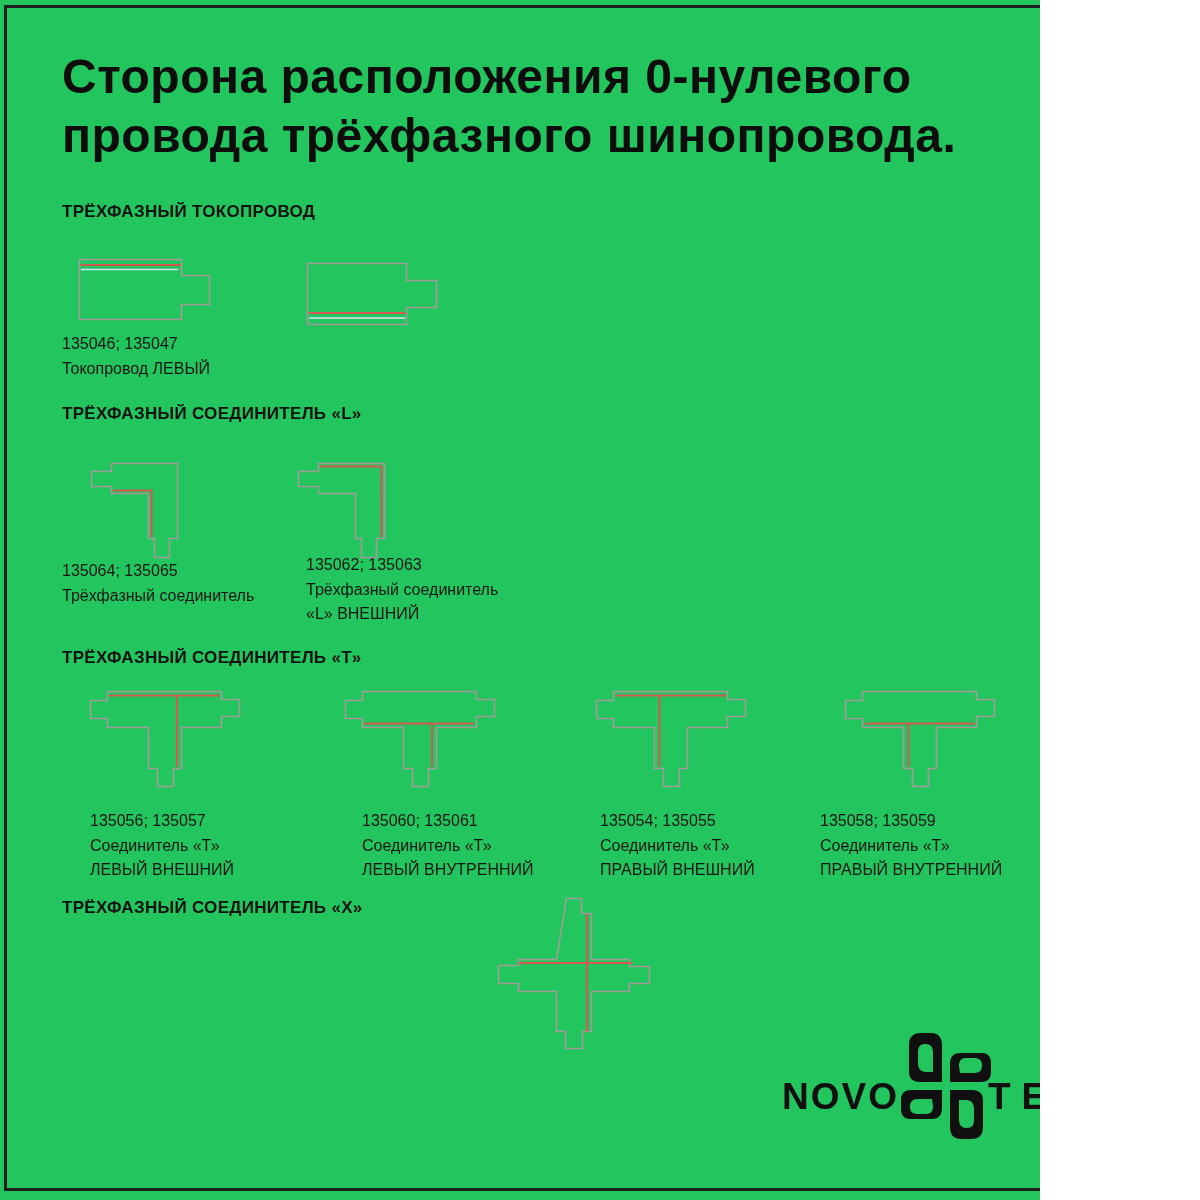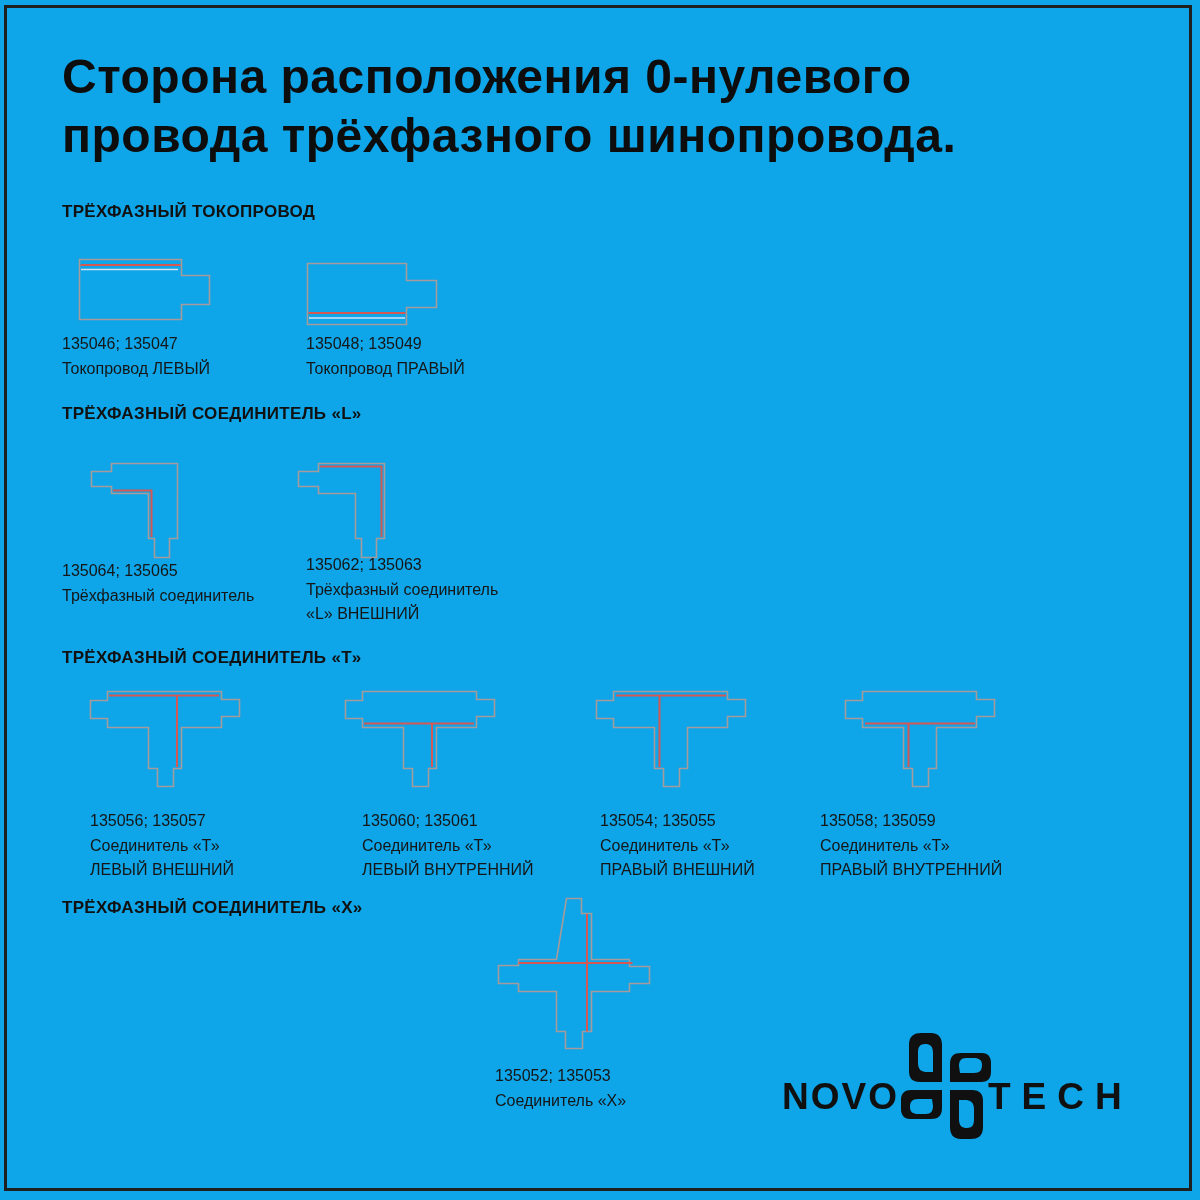--- a/index.html
+++ b/index.html
@@ -1,17 +1,17 @@
 <!DOCTYPE html>
 <html><head>
 <meta charset="utf-8">
 <style>
   html,body{margin:0;padding:0}
   body{width:1200px;height:1200px;background:#ffffff;font-family:"Liberation Sans",sans-serif;color:#141414}
-  #page{position:relative;width:1200px;height:1200px;background:#0ea5e9;overflow:hidden}
+  #page{position:relative;width:1040px;height:1200px;background:#22c55e;overflow:hidden}
   #frame{position:absolute;left:4px;top:5px;width:1188px;height:1186px;border:3px solid #1f1f1f;box-sizing:border-box}
   #title{position:absolute;left:62px;top:47px;margin:0;font-size:48px;line-height:59px;font-weight:bold;letter-spacing:.5px;white-space:nowrap;color:#0d0d0d}
   .sec-header{position:absolute;margin:0;font-size:17px;font-weight:bold;letter-spacing:.3px;white-space:nowrap;color:#111}
   #sec1{left:62px;top:202px}
   #sec2{left:62px;top:404px}
   #sec3{left:62px;top:648px}
   #sec4{left:62px;top:898px}
   .draw{position:absolute}
   #d-track-left{left:78px;top:257px}
   #d-track-right{left:306px;top:261px}
@@ -60,24 +60,20 @@
 
   <svg class="draw" id="d-track-right" width="132" height="66" viewBox="0 0 132 66">
     <path class="outline" d="M1.5,2.5 H100.5 V19.5 H130.5 V46.5 H100.5 V63.5 H1.5 Z"></path>
     <line class="blue" x1="3" y1="57" x2="99" y2="57"></line>
     <line class="red" x1="2.5" y1="52" x2="99.5" y2="52"></line>
   </svg>
 
   <div class="lbl" id="lbl-track-left">
     <div>135046; 135047</div>
     <div>Токопровод ЛЕВЫЙ</div>
-  </div>
-  <div class="lbl" id="lbl-track-right">
-    <div>135048; 135049</div>
-    <div>Токопровод ПРАВЫЙ</div>
   </div>
 
   <h2 class="sec-header" id="sec2">ТРЁХФАЗНЫЙ СОЕДИНИТЕЛЬ «L»</h2>
 
   <svg class="draw" id="d-l-inner" width="92" height="100" viewBox="0 0 92 100">
     <path class="outline" d="M23.5,3.5 H89.5 V78.5 H81.5 V97.5 H66.5 V78.5 H60.5 V33.5 H23.5 V26.5 H3.5 V11.5 H23.5 Z"></path>
     <path class="red" d="M25,30.5 L63.5,30.5 L63.5,77"></path>
   </svg>
 
   <svg class="draw" id="d-l-outer" width="92" height="100" viewBox="0 0 92 100">
@@ -138,24 +134,20 @@
     <div>ПРАВЫЙ ВНУТРЕННИЙ</div>
   </div>
 
   <h2 class="sec-header" id="sec4">ТРЁХФАЗНЫЙ СОЕДИНИТЕЛЬ «Х»</h2>
 
   <svg class="draw" id="d-x" width="154" height="155" viewBox="0 0 154 155">
     <path class="outline" d="M69.5,2.5 H84.5 V17.5 H94.5 V63.5 H132.5 V70.5 H152.5 V87.5 H132.5 V95.5 H94.5 V135.5 H85.5 V152.5 H68.5 V135.5 H59.5 V95.5 H21.5 V87.5 H1.5 V69.5 H21.5 V63.5 H59.5 Z"></path>
     <path class="red" d="M21.5,67 H135.5 M90,18 V135.5"></path>
   </svg>
 
-  <div class="lbl" id="lbl-x">
-    <div>135052; 135053</div>
-    <div>Соединитель «Х»</div>
-  </div>
 
   <div id="logo">
     <span class="logo-text" id="logo-novo">NOVO</span>
     <svg id="logo-flower" width="112" height="112" viewBox="-56 -56 112 112">
       <g>
         <path class="petal" d="M -4,-4 L -26,-4 C -34,-4 -37,-8 -37,-15 L -37,-41 C -37,-50 -32,-53 -25,-53 L -15,-53 C -7,-53 -4,-48 -4,-41 Z M -13,-14 L -13,-33 C -13,-40 -16,-42 -21,-42 C -27,-42 -28,-38 -28,-33 L -28,-23 C -28,-16 -24,-14 -19,-14 Z"></path>
         <path class="petal" transform="rotate(180)" d="M -4,-4 L -26,-4 C -34,-4 -37,-8 -37,-15 L -37,-41 C -37,-50 -32,-53 -25,-53 L -15,-53 C -7,-53 -4,-48 -4,-41 Z M -13,-14 L -13,-33 C -13,-40 -16,-42 -21,-42 C -27,-42 -28,-38 -28,-33 L -28,-23 C -28,-16 -24,-14 -19,-14 Z"></path>
         <path class="petal" d="M 4,-4 L 4,-22 C 4,-30 8,-33 15,-33 L 36,-33 C 42,-33 45,-29 45,-23 L 45,-14 C 45,-7 41,-4 35,-4 Z M 14,-13 L 28,-13 C 34,-13 36,-16 36,-21 C 36,-26 33,-28 28,-28 L 20,-28 C 15,-28 13,-25 13,-20 Z"></path>
         <path class="petal" transform="rotate(180)" d="M 4,-4 L 4,-22 C 4,-30 8,-33 15,-33 L 36,-33 C 42,-33 45,-29 45,-23 L 45,-14 C 45,-7 41,-4 35,-4 Z M 14,-13 L 28,-13 C 34,-13 36,-16 36,-21 C 36,-26 33,-28 28,-28 L 20,-28 C 15,-28 13,-25 13,-20 Z"></path>
       </g>

